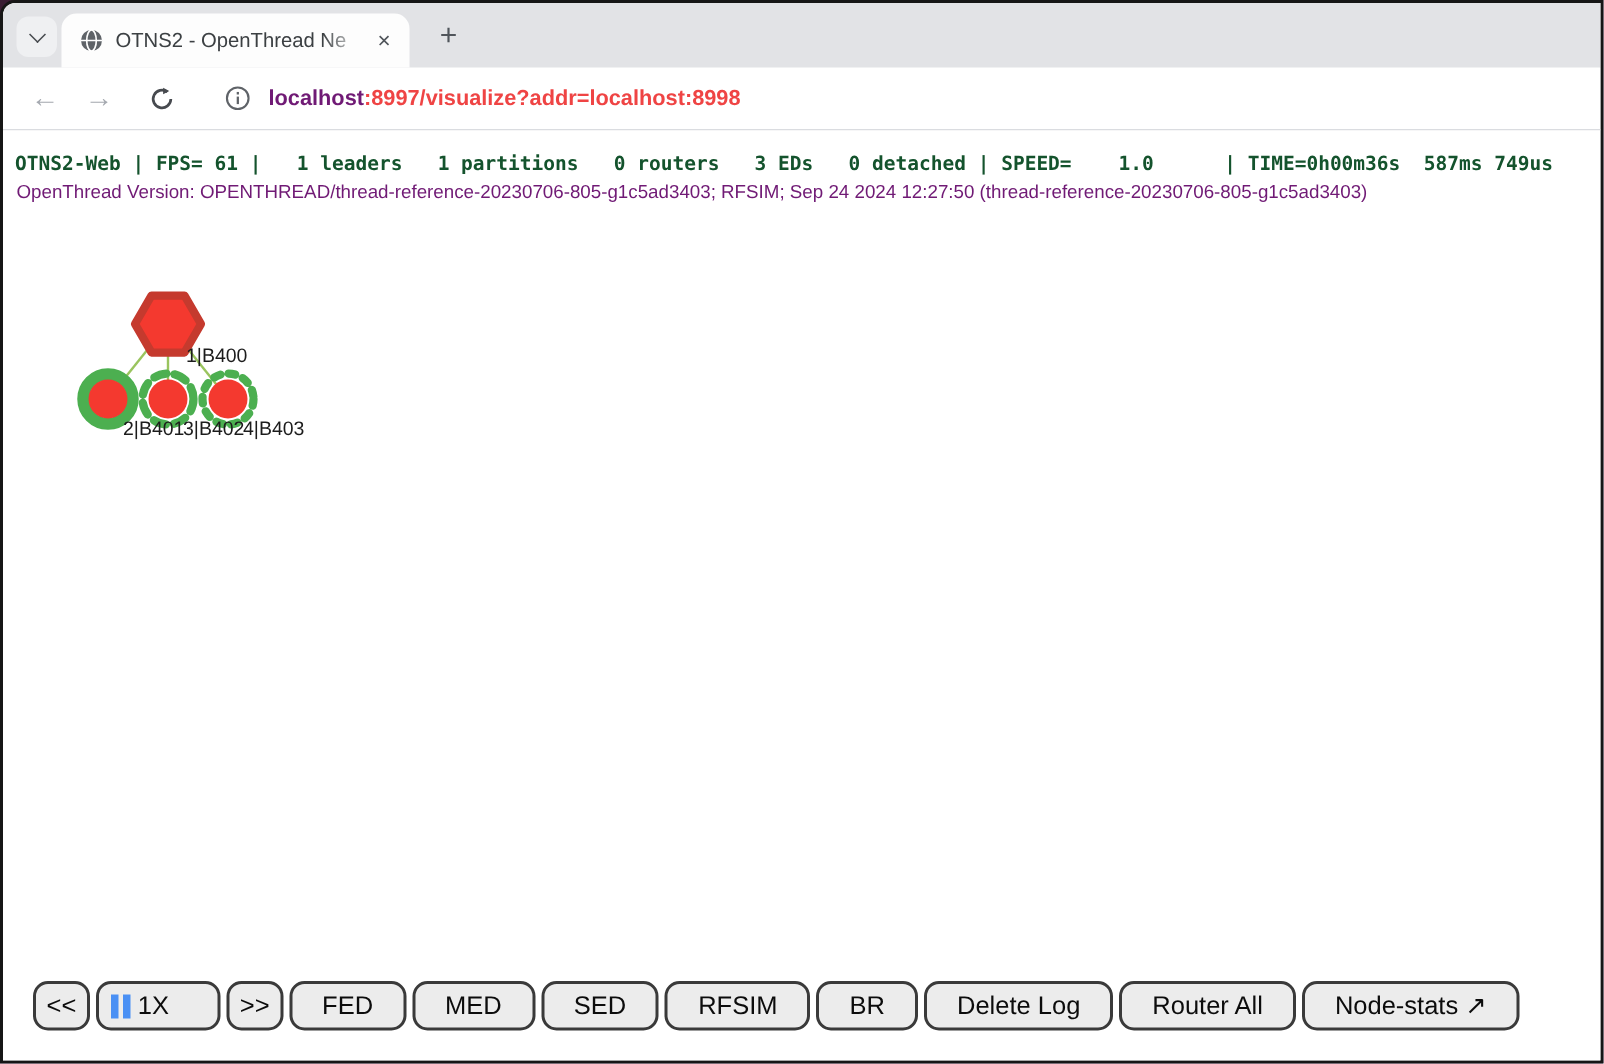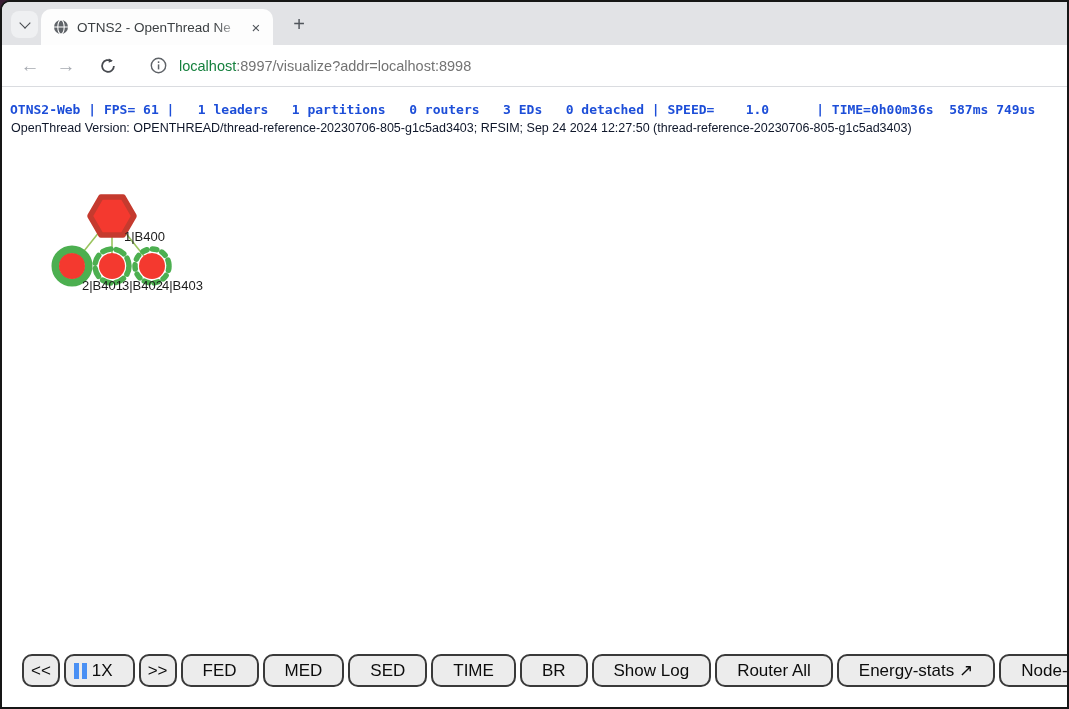--- a/index.html
+++ b/index.html
@@ -44,33 +44,33 @@
   
   .navbar { height:42px; background:#ffffff; flex:0 0 auto; display:flex; align-items:center;
     border-bottom:1px solid #dadce0; padding:0 10px; }
   .nav-btn { width:28px; height:28px; display:flex; align-items:center; justify-content:center; font-size:19px; }
   .nav-btn.disabled { color:#a5a9b0; }
   .nav-btn.enabled { color:#474a4f; }
   .nav-back { margin-left:4px; } .nav-fwd { margin-left:8px; } .nav-reload { margin-left:14px; }
   .urlbar { display:flex; align-items:center; margin-left:18px; flex:1; height:32px; border-radius:16px; padding:0 10px; }
   .info-icon { flex:0 0 auto; margin-right:12px; display:flex; }
   .url-text { font-size:14.5px; white-space:nowrap; }
-  .url-host { color:#15803d; }
-  .url-rest { color:#737373; }
+  .url-host { color:#701a75;font-weight:bold; }
+  .url-rest { color:#ef4444;font-weight:bold; }
 
   
   .content { flex:1; position:relative; background:#ffffff; }
   .status-line {
     position:absolute; left:8px; top:15px;
     font-family:"DejaVu Sans Mono","Liberation Mono",monospace;
-    font-weight:bold; font-size:13px; color:#1d4ed8; white-space:pre;
+    font-weight:bold; font-size:13px; color:#14532d; white-space:pre;
   }
   .version-line {
     position:absolute; left:9px; top:34px;
-    font-size:12.5px; color:#0f172a; white-space:pre;
+    font-size:12.5px; color:#701a75; white-space:pre;
   }
   .net-canvas { position:absolute; left:0; top:0; }
 
   
   .toolbar {
     position:absolute; left:20px; bottom:20px; right:0;
     display:flex; align-items:center; gap:4px;
   }
   .tb-btn {
     height:33px; background:#ececec; border:2.5px solid #3a3a3a; border-radius:10px;
@@ -172,22 +172,21 @@
         <span class="pause-icon">
             <span></span>
             <span></span>
           </span>
         <span>1X</span>
       </div>
       <div class="tb-btn narrow">&gt;&gt;</div>
       <div class="tb-btn">FED</div>
       <div class="tb-btn">MED</div>
       <div class="tb-btn">SED</div>
-      <div class="tb-btn">TIME</div>
+      <div class="tb-btn">RFSIM</div>
       <div class="tb-btn">BR</div>
-      <div class="tb-btn">Show Log</div>
+      <div class="tb-btn">Delete Log</div>
       <div class="tb-btn">Router All</div>
-      <div class="tb-btn">Energy-stats ↗</div>
       <div class="tb-btn">Node-stats ↗</div>
     </div>
 
   </div>
 </div>
 
 </body></html>

